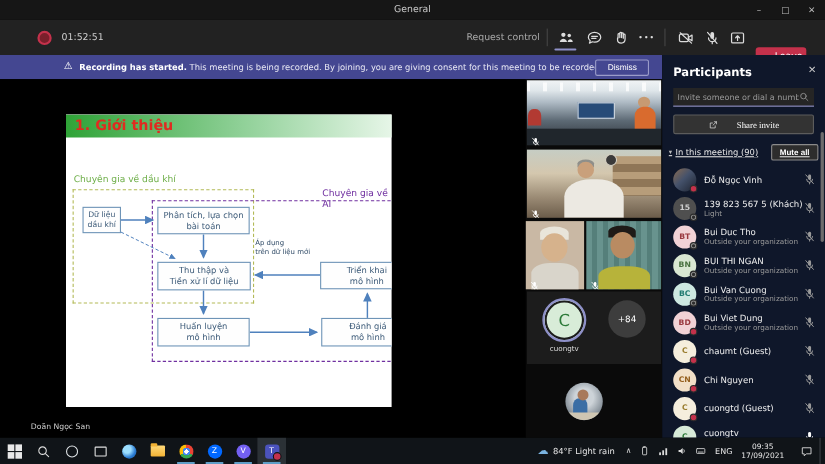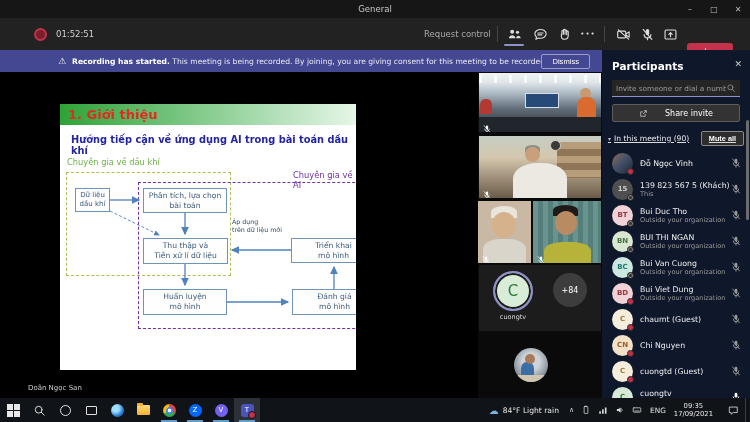--- a/index.html
+++ b/index.html
@@ -114,21 +114,21 @@
   .ptitle{position:absolute;left:10px;top:10px;font-size:10.5px;font-weight:bold;color:#fff;}
   .pclose{position:absolute;right:8px;top:9px;font-size:9px;color:#ccc;}
   .invite{position:absolute;left:10px;top:30px;width:128px;height:17px;background:#252525;
       border:none;border-bottom:1.5px solid #8e90c8;display:flex;align-items:center;box-sizing:border-box;}
   .invite input{flex:1;background:transparent;border:none;outline:none;color:#ddd;
       font-size:7.3px;padding:0 0 0 4px;font-family:inherit;min-width:0;}
   .invite input::placeholder{color:#9a9a9a;}
   .invite svg{width:10px;height:10px;margin-right:4px;flex:none;}
   .shareinv{position:absolute;left:10px;top:54px;width:128px;height:18px;background:#333;
       border:1px solid #5c5c5c;border-radius:2px;display:flex;align-items:center;justify-content:center;
-      gap:17px;color:#fff;font-size:8px;box-sizing:border-box;}
+      gap:17px;color:#fff;font-size:8px;box-sizing:border-box;font-family:Liberation Serif, serif;}
   .shareinv svg{width:9px;height:9px;}
   .secrow{position:absolute;left:6px;top:80px;width:136px;height:16px;display:flex;align-items:center;text-decoration:underline;}
   .chev{font-size:6px;color:#bbb;margin-right:3px;}
   .seclabel{font-size:7.6px;color:#e8e8e8;}
   .muteall{margin-left:auto;border:1px solid #8a8a8a;border-radius:2px;background:#2d2d2d;color:#fff;
       font-size:7.3px;font-weight:bold;padding:2px 7px;}
   .plist{position:absolute;left:0;top:100px;width:148px;bottom:0;overflow:hidden;}
   .prow{display:flex;align-items:center;padding:2px 8px 2px 10px;min-height:22px;}
   .pav{width:21px;height:21px;border-radius:50%;flex:none;display:flex;align-items:center;
       justify-content:center;font-size:7px;font-weight:bold;position:relative;background:#555;}
@@ -261,21 +261,20 @@
     <span>This meeting is being recorded. By joining, you are giving consent for this meeting to be recorded.</span>
     </span>
   <button class="dismiss">Dismiss</button>
 </div>
 
 <div class="stage">
   <div class="slide">
     <div class="stitle">
       <span>1. Giới thiệu</span>
     </div>
-    <div class="sheading">Hướng tiếp cận về ứng dụng AI trong bài toán dầu khí</div>
     <div class="gleft">Chuyên gia về dầu khí</div>
     <div class="gright">Chuyên gia về AI</div>
     <div class="dashgreen"></div>
     <div class="dashpurple"></div>
 
     <svg class="abs" style="left:0;top:0" width="353" height="266">
       <defs>
           <marker id="ah" markerWidth="7" markerHeight="6" refX="5.5" refY="3" orient="auto">
         <path d="M0,0 L6.5,3 L0,6 z" fill="#4f81bd"></path>
           </marker>
@@ -420,21 +419,21 @@
         </svg>
     </div>
 
     <div class="prow">
       <div class="pav" style="background:#4f4f4f;color:#cfcfcf">
           <span>15</span>
           <i class="badge off"></i>
         </div>
       <div class="pinfo">
           <div class="pname">139 823 567 5 (Khách) (Guest)</div>
-          <div class="psub">This</div>
+          <div class="psub">Light</div>
         </div>
       <svg class="pmic" viewBox="0 0 16 16">
           <rect x="6.2" y="2.2" width="3.6" height="6.6" rx="1.8" fill="#9a9a9a"></rect>
           <path class="graystroke" d="M4.4 8a3.6 3.6 0 0 0 7.2 0M8 11.8v1.8M3.4 2.6l9.2 10.6"></path>
         </svg>
     </div>
 
     <div class="prow">
       <div class="pav" style="background:#f1d2d6;color:#99383f">
           <span>BT</span>

